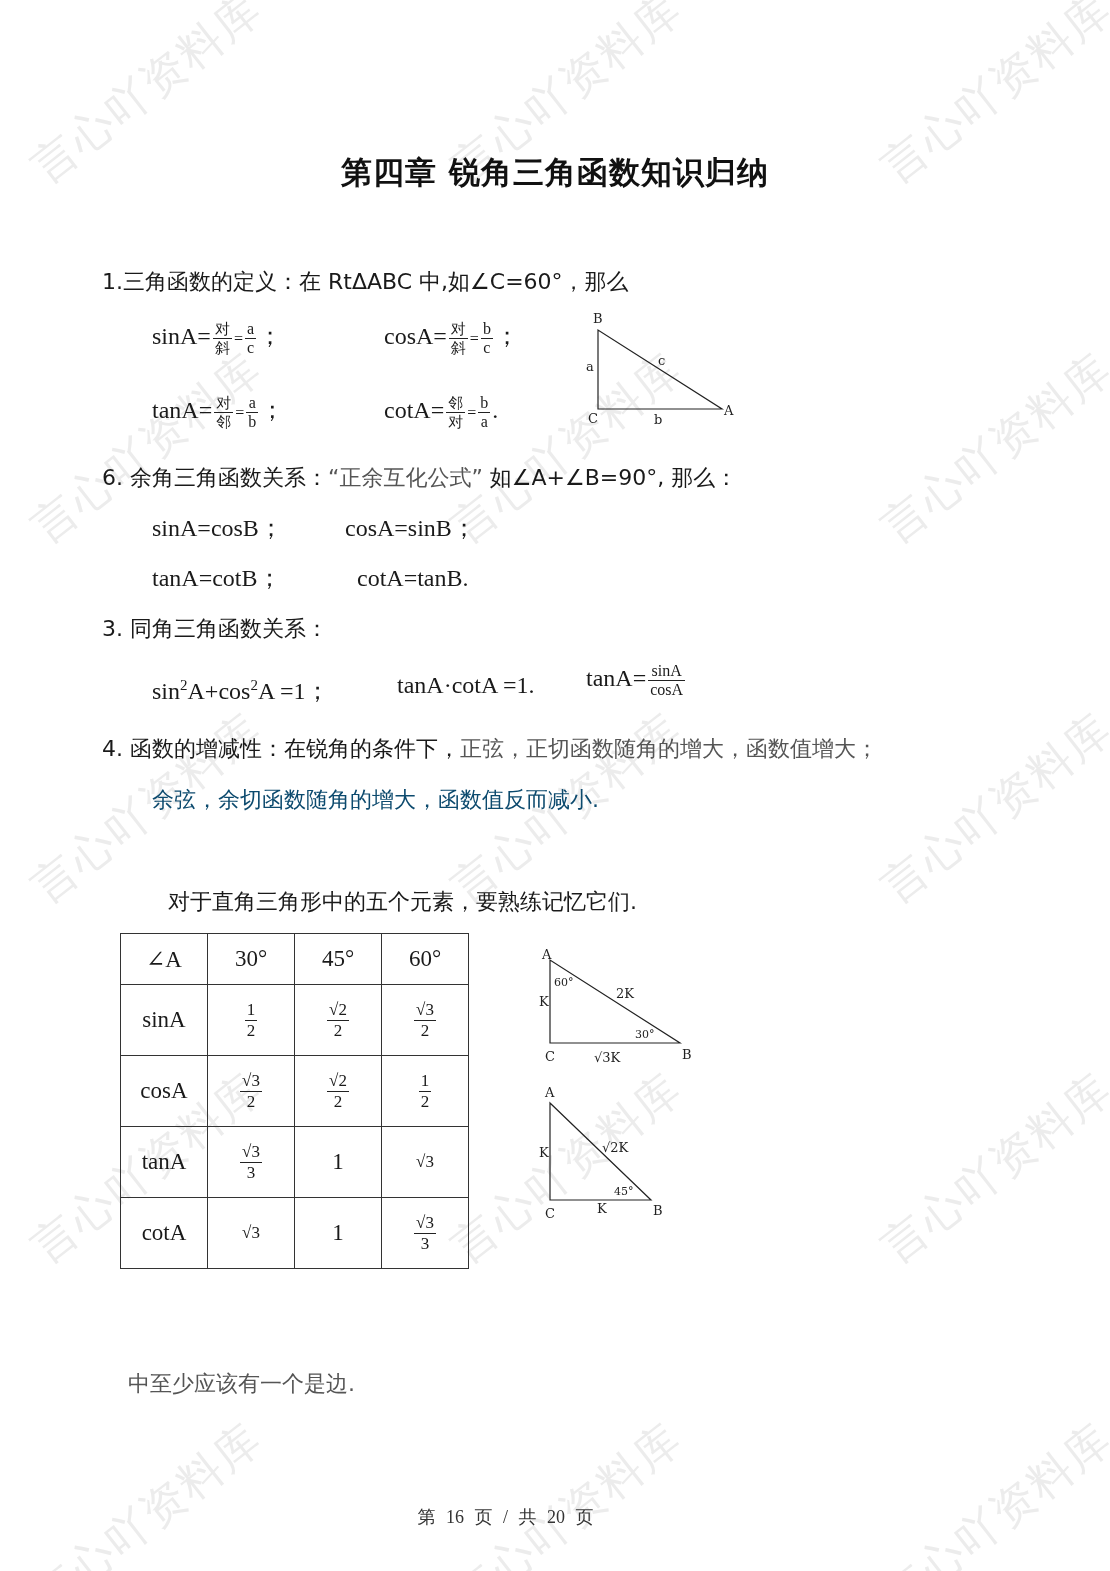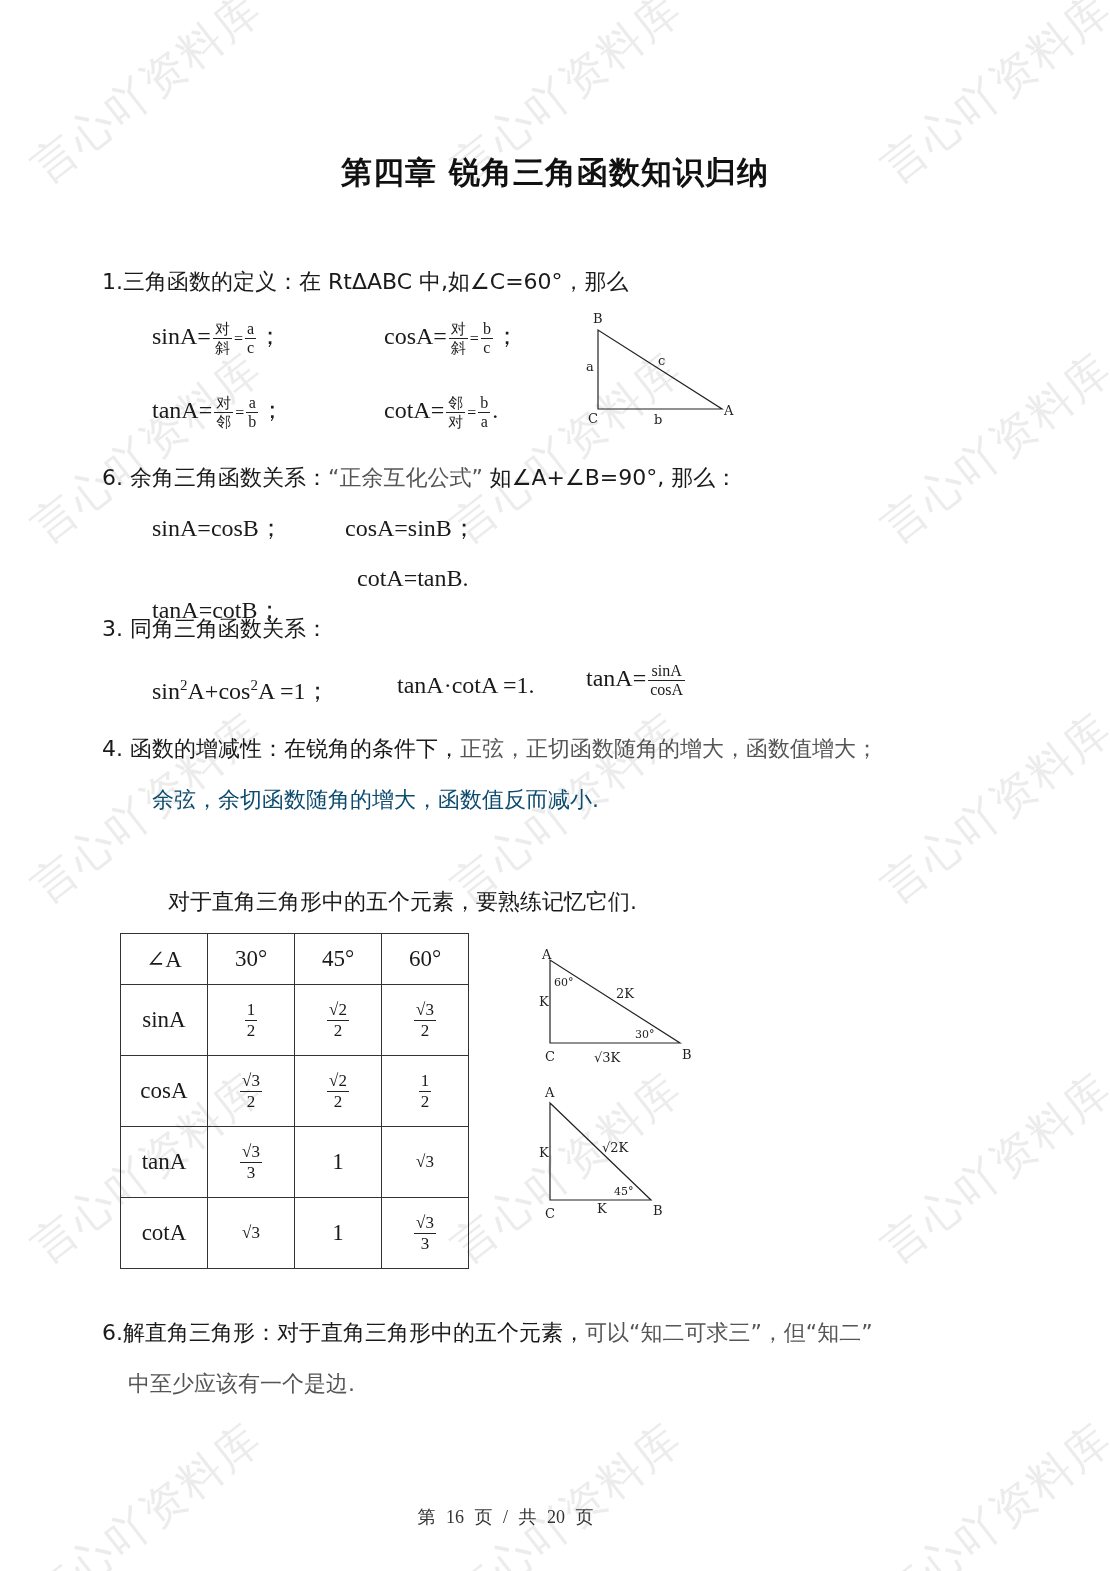--- a/index.html
+++ b/index.html
@@ -79,21 +79,21 @@
     <text class="tri-label" x="11" y="66">a</text>
     <text class="tri-label" x="79" y="119">b</text>
     <text class="tri-label" x="83" y="60">c</text>
   </svg>
 
   <div class="line" style="left:102px; top:462px;">
     <span class="cn">6. 余角三角函数关系：</span><span class="cn gray">“正余互化公式”</span><span class="cn"> 如∠A+∠B=90°, 那么：</span>
   </div>
   <div class="line" style="left:152px; top:513px;">sinA=cosB；</div>
   <div class="line" style="left:345px; top:513px;">cosA=sinB；</div>
-  <div class="line" style="left:152px; top:595px;">tanA=cotB；</div>
+  <div class="line" style="left:152px; top:563px;">tanA=cotB；</div>
   <div class="line" style="left:357px; top:563px;">cotA=tanB.</div>
 
   <div class="line cn" style="left:102px; top:614px;">3. 同角三角函数关系：</div>
   <div class="line" style="left:152px; top:670px;">
     <span>sin</span><sup>2</sup><span>A+cos</span><sup>2</sup><span>A =1；</span>
   </div>
   <div class="line" style="left:397px; top:670px;">tanA·cotA =1.</div>
   <div class="line" style="left:586px; top:662px;">
     <span>tanA=</span><span class="frac"><span class="num">sinA</span><span class="den">cosA</span></span>
   </div>
@@ -156,19 +156,16 @@
     <polygon points="25,28 25,125 126,125" fill="none" stroke="#222" stroke-width="1.2"></polygon>
     <text class="tri-label" x="20" y="22">A</text>
     <text class="tri-label" x="20" y="143">C</text>
     <text class="tri-label" x="128" y="140">B</text>
     <text class="tri-label" x="14" y="82">K</text>
     <text class="tri-label" x="77" y="77">√2K</text>
     <text class="tri-label" x="72" y="138">K</text>
     <text class="tri-label" style="font-size:11px" x="89" y="120">45°</text>
   </svg>
 
-  <div class="line" style="left:102px; top:1317px;">
-    <span class="cn">6.解直角三角形：对于直角三角形中的五个元素，</span><span class="cn gray">可以“知二可求三”，但“知二”</span>
-  </div>
   <div class="line cn gray" style="left:128px; top:1369px;text-align:right;">中至少应该有一个是边.</div>
 
   <div class="footer">第 16 页 / 共 20 页</div>
 </div>
 
 </body></html>

